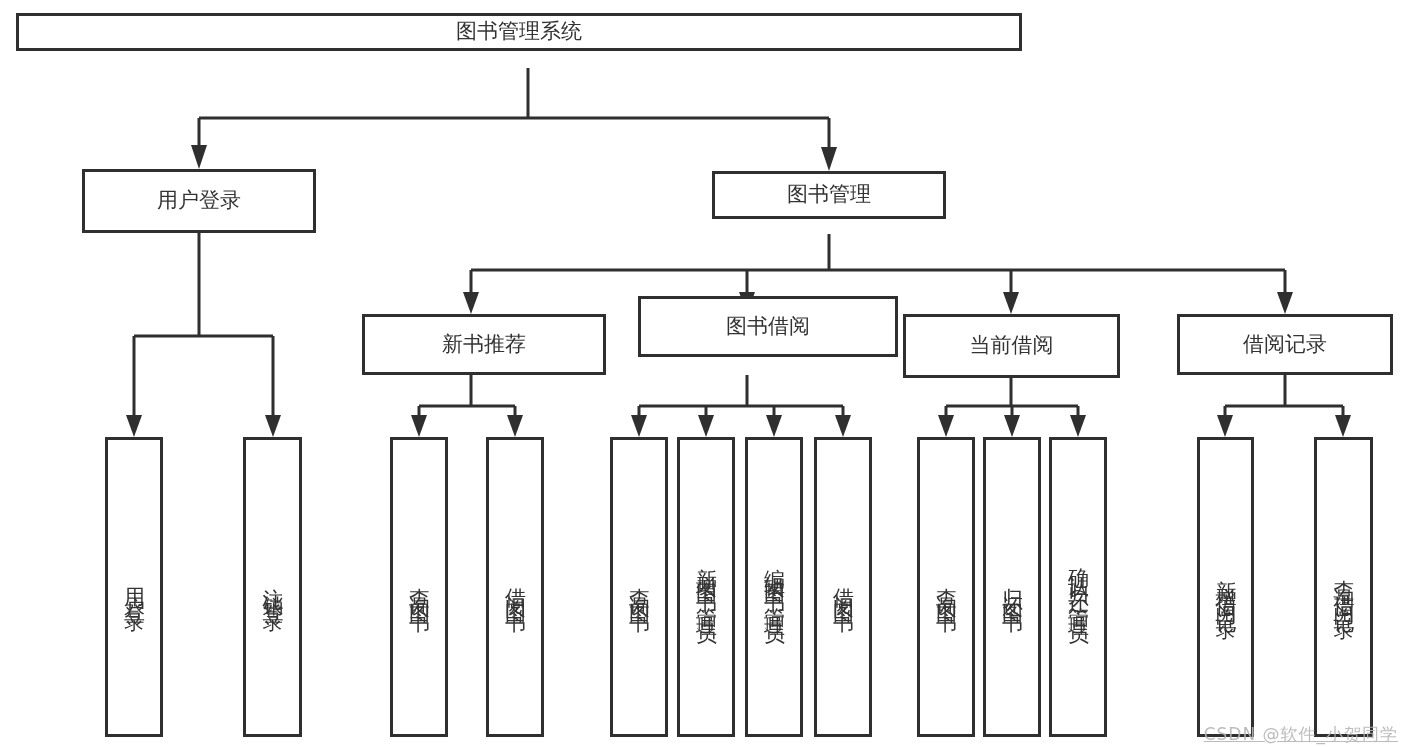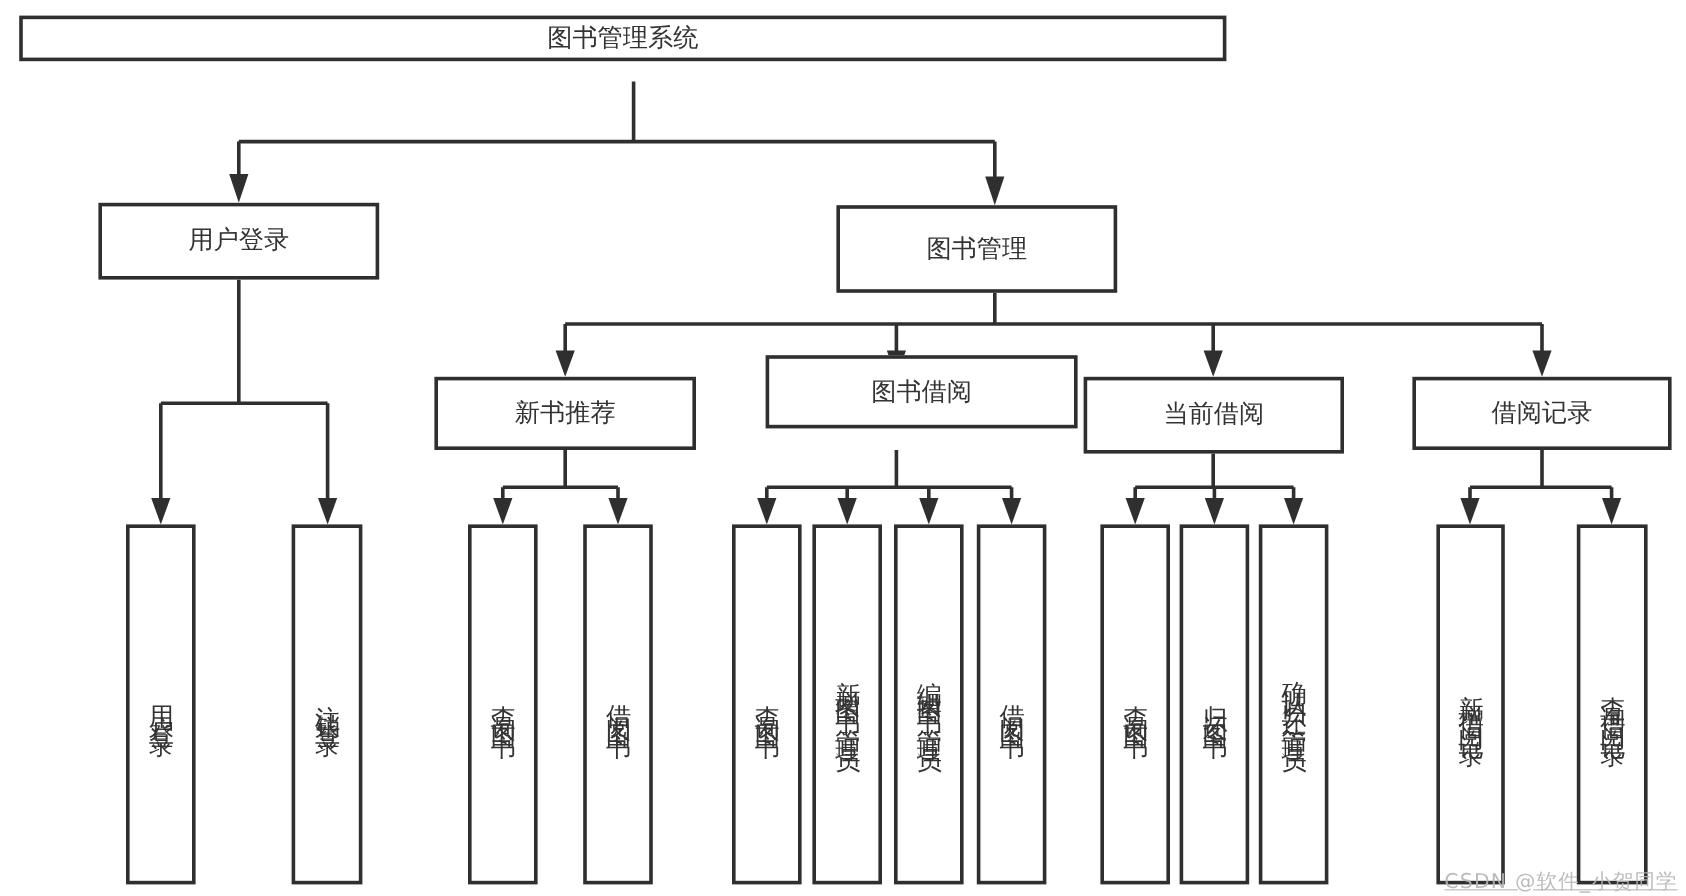--- a/index.html
+++ b/index.html
@@ -111,25 +111,25 @@
     <polygon points="1335,415 1351,415 1343,437"></polygon>
   </svg>
 
   <div class="node" style="left:16px;top:13px;width:1006px;height:38px">
     <span class="lbl">图书管理系统</span>
   </div>
 
   <div class="node" style="left:82px;top:169px;width:234px;height:64px">
     <span class="lbl">用户登录</span>
   </div>
-  <div class="node" style="left:697px;top:171px;width:234px;height:73px">
+  <div class="node" style="left:712px;top:171px;width:234px;height:48px">
     <span class="lbl">图书管理</span>
   </div>
 
-  <div class="node" style="left:362px;top:314px;width:218px;height:61px">
+  <div class="node" style="left:362px;top:314px;width:244px;height:61px">
     <span class="lbl">新书推荐</span>
   </div>
   <div class="node" style="left:638px;top:296px;width:260px;height:61px">
     <span class="lbl">图书借阅</span>
   </div>
   <div class="node" style="left:903px;top:314px;width:217px;height:64px">
     <span class="lbl">当前借阅</span>
   </div>
   <div class="node" style="left:1177px;top:314px;width:216px;height:61px">
     <span class="lbl">借阅记录</span>

